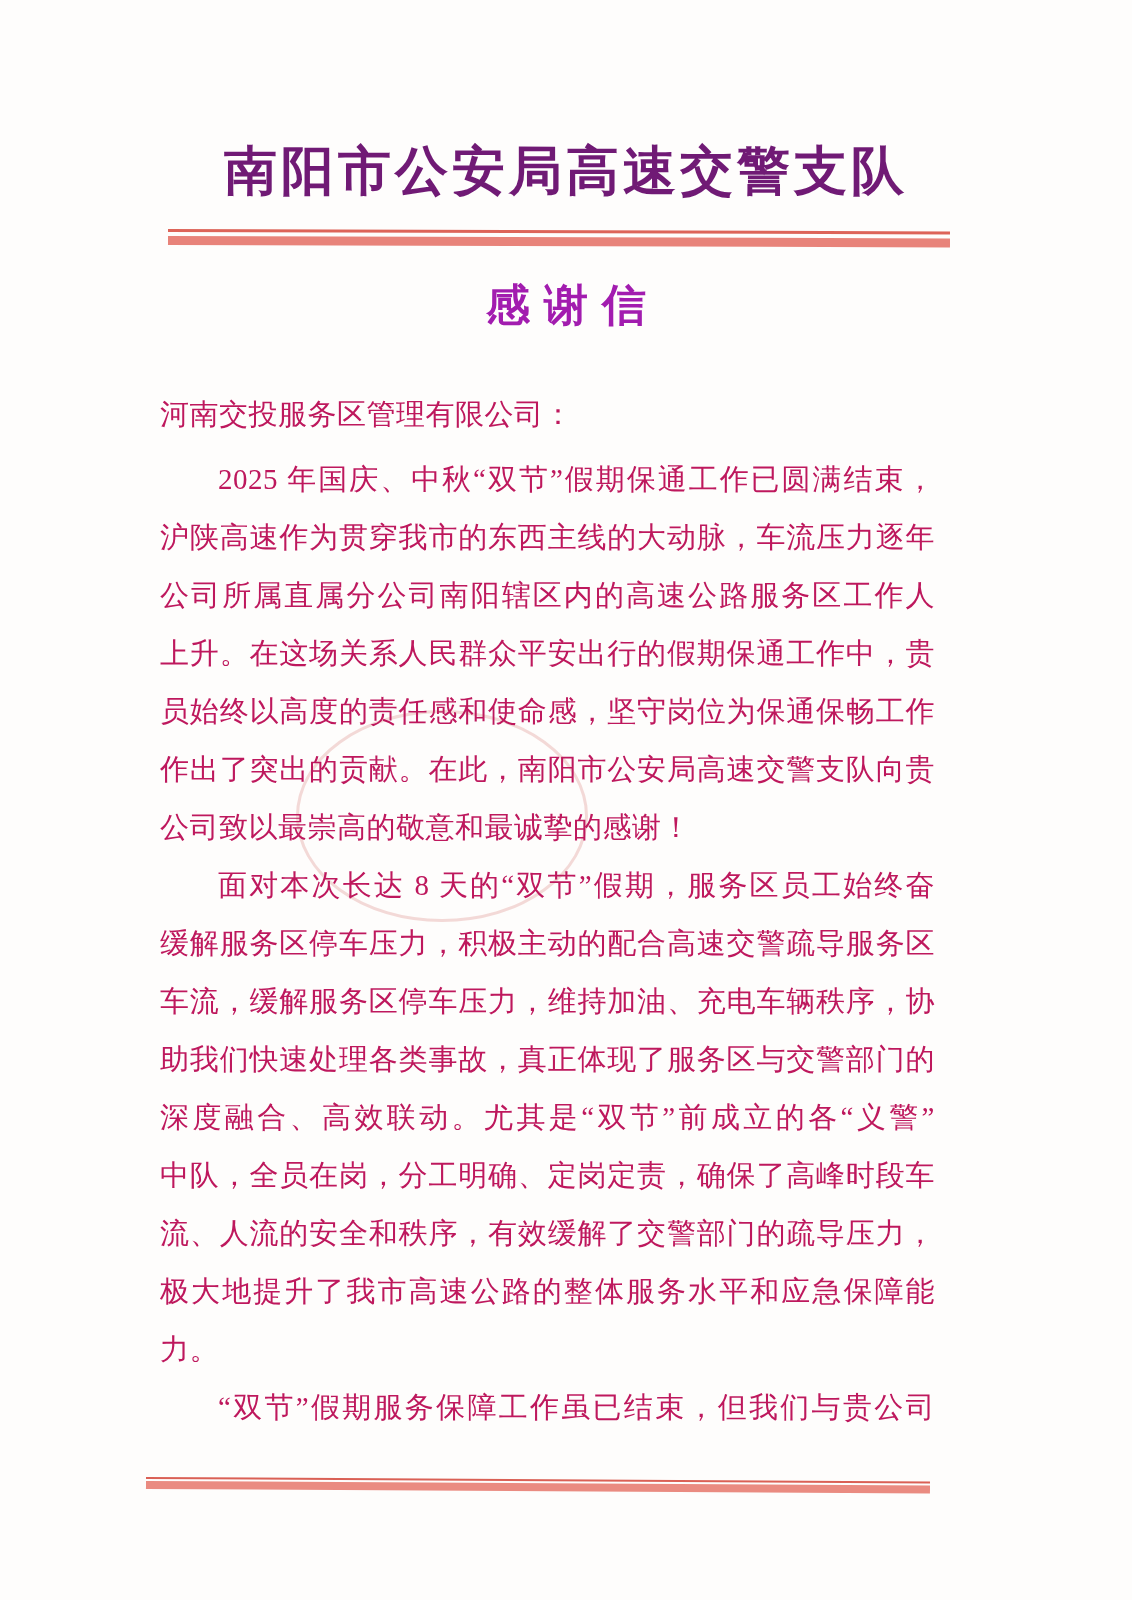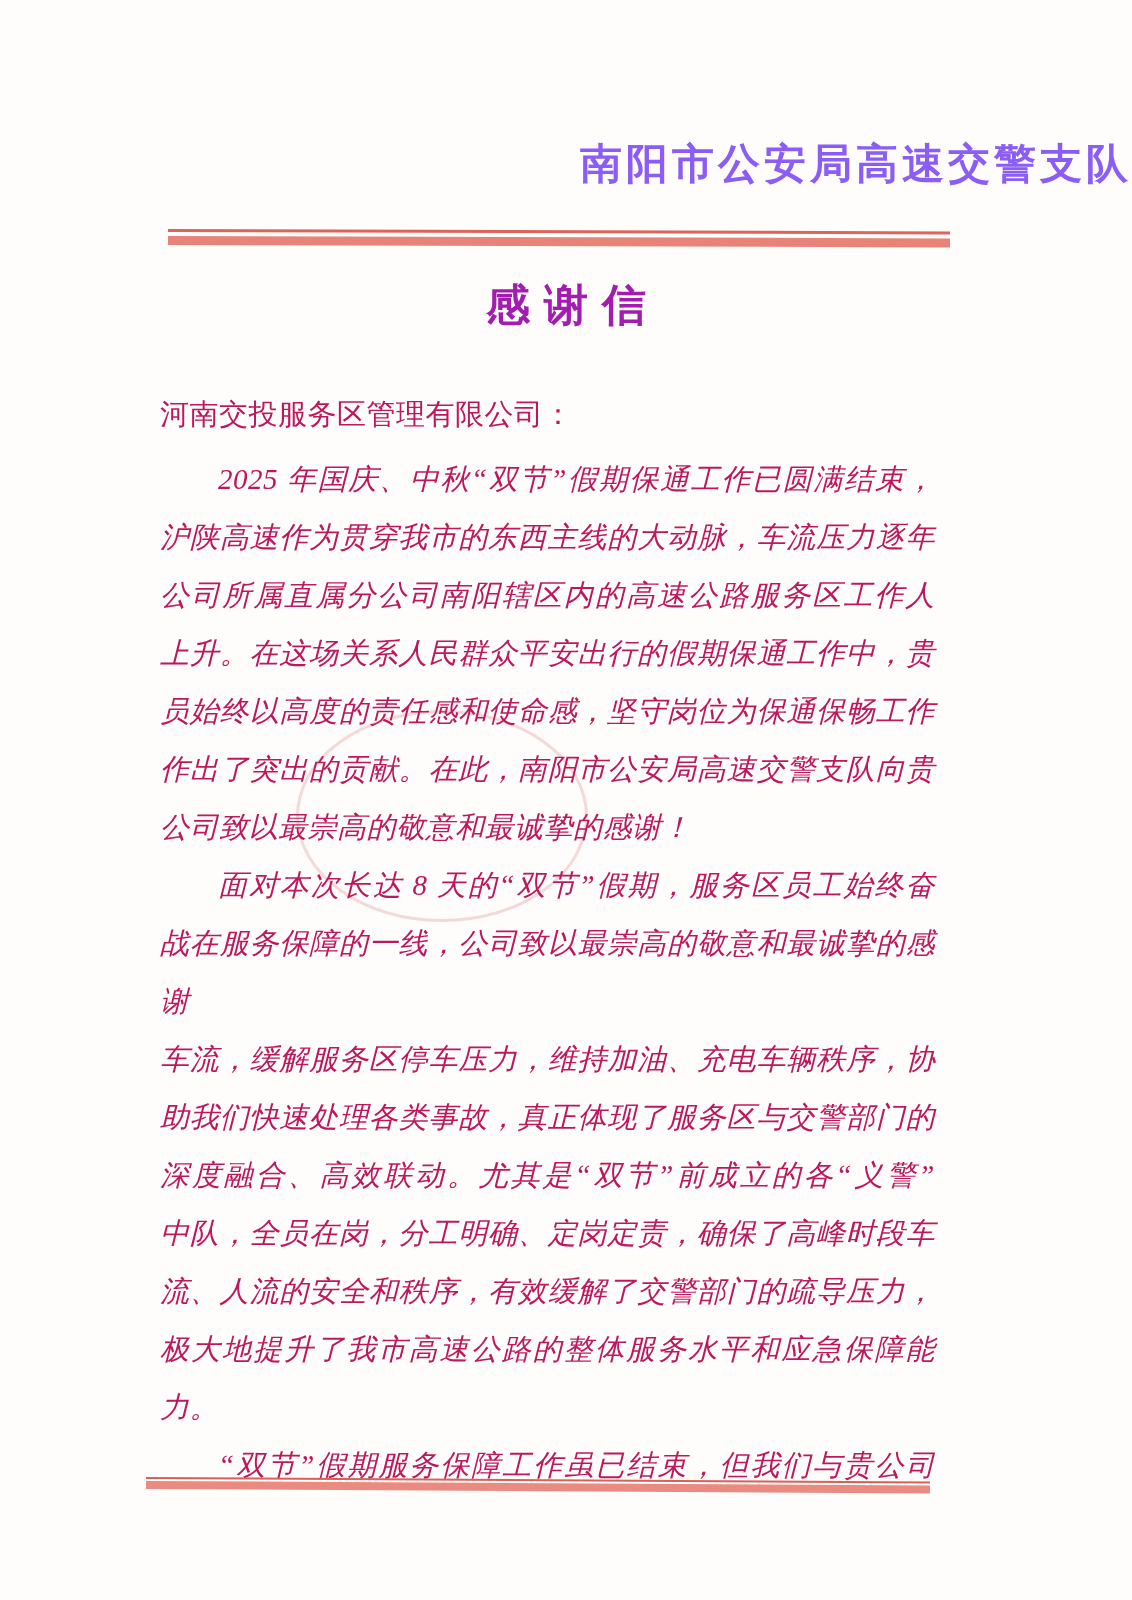--- a/index.html
+++ b/index.html
@@ -6,23 +6,23 @@
   .page {
     position:relative;
     width:1132px; height:1600px;
     margin:0 auto;
     background:#fefdfc;
     font-family:"Liberation Serif","DejaVu Serif",serif;
     overflow:hidden;
   }
   .letterhead {
     position:absolute; top:136px; left:0; width:100%;
-    text-align:right;
-    font-size:42px; font-weight:bold;
-    color:#8b5cf6;
+    text-align:center;
+    font-size:53px; font-weight:bold;
+    color:#701a75;
     letter-spacing:4px;
     white-space:nowrap;
   }
   .rule { position:absolute; transform-origin:left center; }
   .rule-top { left:168px; top:229px; width:782px; transform:rotate(0.18deg); }
   .rule-top .rule-thin  { height:3px; background:#dd6459; margin-bottom:4px; }
   .rule-top .rule-thick { height:9px; background:#e7histo; }
   .rule-thin  { height:3px; background:#dd6459; margin-bottom:4px; }
   .rule-thick { height:9px; background:#e8837a; }
   .doc-title {
@@ -38,21 +38,21 @@
     border-radius:50%;
     pointer-events:none;
   }
   .letter-body {
     position:absolute; left:160px; top:385px; width:775px;
     font-size:29px; line-height:58px;
     color:#be185d;
     letter-spacing:0.5px;
   }
   .salutation { margin-bottom:7px; text-align:left; }
-  .line { text-align:justify; text-align-last:justify;font-style:italic; }
+  .line { text-align:justify; text-align-last:justify; }
   .line.indent { text-indent:2em; }
   .line.end { text-align:center; text-align-last:left; }
   .rule-bottom { left:146px; top:1477px; width:784px; transform:rotate(0.32deg); }
   .rule-bottom .rule-thin  { height:2px; background:#da6055; margin-bottom:2px; }
   .rule-bottom .rule-thick { height:8px; background:#ea8b81; }
 </style>
 </head>
 <body>
 
 <div class="page">
@@ -74,21 +74,21 @@
 
     <div class="line indent">2025 年国庆、中秋“双节”假期保通工作已圆满结束，</div>
     <div class="line">沪陕高速作为贯穿我市的东西主线的大动脉，车流压力逐年</div>
     <div class="line">公司所属直属分公司南阳辖区内的高速公路服务区工作人</div>
     <div class="line">上升。在这场关系人民群众平安出行的假期保通工作中，贵</div>
     <div class="line">员始终以高度的责任感和使命感，坚守岗位为保通保畅工作</div>
     <div class="line">作出了突出的贡献。在此，南阳市公安局高速交警支队向贵</div>
     <div class="line end">公司致以最崇高的敬意和最诚挚的感谢！</div>
 
     <div class="line indent">面对本次长达 8 天的“双节”假期，服务区员工始终奋</div>
-    <div class="line">战在服务保障的一线，公司致以最崇高的敬意和最诚挚的感谢</div>
+    <div class="line">缓解服务区停车压力，积极主动的配合高速交警疏导服务区</div>
     <div class="line">车流，缓解服务区停车压力，维持加油、充电车辆秩序，协</div>
     <div class="line">助我们快速处理各类事故，真正体现了服务区与交警部门的</div>
     <div class="line">深度融合、高效联动。尤其是“双节”前成立的各“义警”</div>
     <div class="line">中队，全员在岗，分工明确、定岗定责，确保了高峰时段车</div>
     <div class="line">流、人流的安全和秩序，有效缓解了交警部门的疏导压力，</div>
     <div class="line">极大地提升了我市高速公路的整体服务水平和应急保障能</div>
     <div class="line end">力。</div>
 
     <div class="line indent">“双节”假期服务保障工作虽已结束，但我们与贵公司</div>
 

